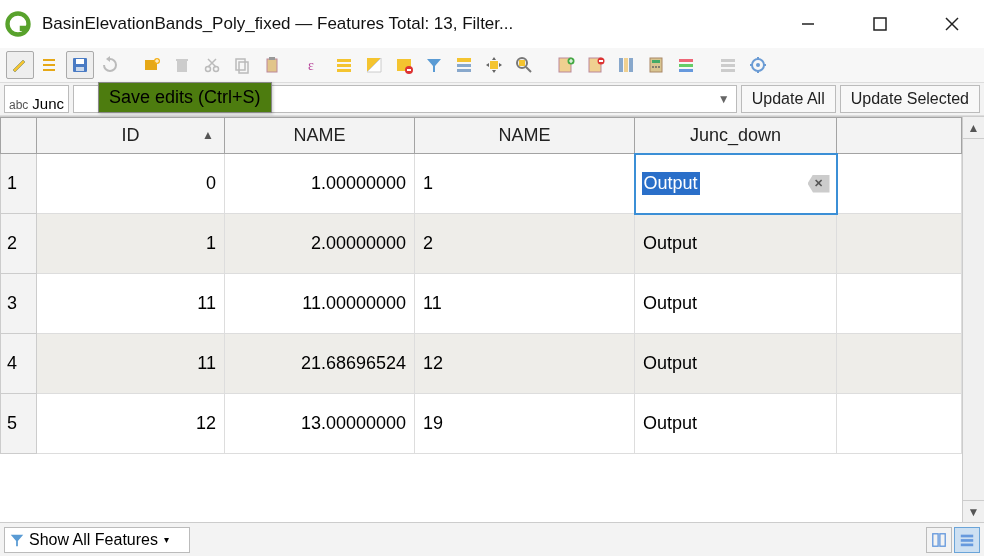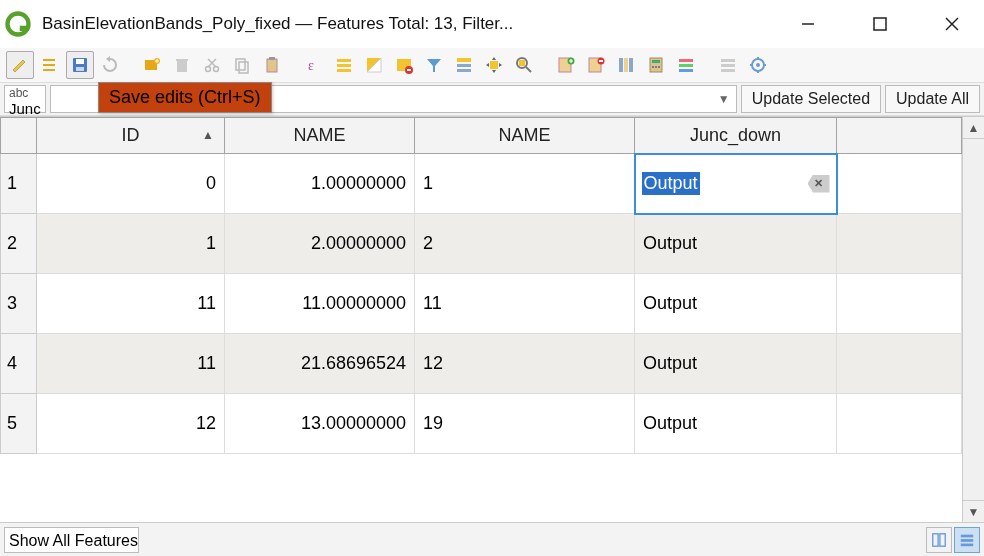--- a/index.html
+++ b/index.html
@@ -53,42 +53,41 @@
   display: flex;
   align-items: center;
   padding: 0 4px;
   gap: 4px;
   background: #f3f3f3;
   border-top: 1px solid #ddd;
   border-bottom: 1px solid #ddd;
   position: relative;
 }
 .field-combo {
-  display:flex; align-items:flex-start; height:28px;
+  display:flex; align-items:flex-end; height:28px;
   border:1px solid #bbb; background:#fff;
   padding: 0 4px;
   font-size: 15px;
-  flex-direction: column;
 }
 .field-combo .abc { color:#555; font-size:12px; margin-right:4px; }
 .expr-input {
   flex:1; height:28px; border:1px solid #bbb; background:#fff; padding:0 6px;
   display:flex; align-items:center; justify-content:flex-end;
   color:#555;
 }
 .expr-input .dd { font-size:12px; color:#666; }
 .btn {
   height:28px; padding:0 10px; border:1px solid #bbb; background:#f8f8f8;
   display:flex; align-items:center; font-size:16px; color:#222;
 }
 
 .tooltip {
   position:absolute;
   left: 98px; top: -1px;
-  background: #c2410c;
+  background: #4d7c0f;
   border: 1px solid #888;
   padding: 4px 10px;
   font-size: 18px;
   z-index: 100;
   white-space: nowrap;
   box-shadow: 1px 1px 3px rgba(0,0,0,0.2);
 }
 
 
 .table-wrap {
@@ -158,23 +157,22 @@
 
 .statusbar {
   height: 34px;
   border-top: 1px solid #ccc;
   background:#f3f3f3;
   display:flex;
   align-items:center;
   padding: 0 4px;
 }
 .statusbar .showall {
-  height:26px; border:1px solid #bbb; background:#fff; display:flex; align-items:center; padding:0 0 0 4px; gap:4px;
+  height:26px; border:1px solid #bbb; background:#fff; display:flex; align-items:center; padding:0 20px 0 4px; gap:4px;
   font-size: 16px;
-  flex-direction: column;
 }
 .statusbar .right-icons { margin-left:auto; display:flex; gap:2px; }
 .statusbar .ricon { width:26px; height:26px; border:1px solid #bbb; display:flex; align-items:center; justify-content:center; }
 .statusbar .ricon.sel { background:#cde0f2; border-color:#6aa4d8; }
 </style>
 </head>
 <body>
 
 <div class="titlebar">
   <div class="app-icon">
@@ -371,22 +369,22 @@
 
 <div class="exprbar">
   <div class="field-combo">
     <span class="abc">abc</span>
     <span>Junc</span>
   </div>
   <div class="tooltip">Save edits (Ctrl+S)</div>
   <div class="expr-input">
     <span class="dd">▼</span>
   </div>
+  <div class="btn">Update All</div>
   <div class="btn">Update Selected</div>
-  <div class="btn">Update All</div>
 </div>
 
 <div class="table-wrap">
   <div class="table-body">
     <table>
       <colgroup>
         <col class="rownum">
           <col class="c-id">
           <col class="c-value">
           <col class="c-name">

